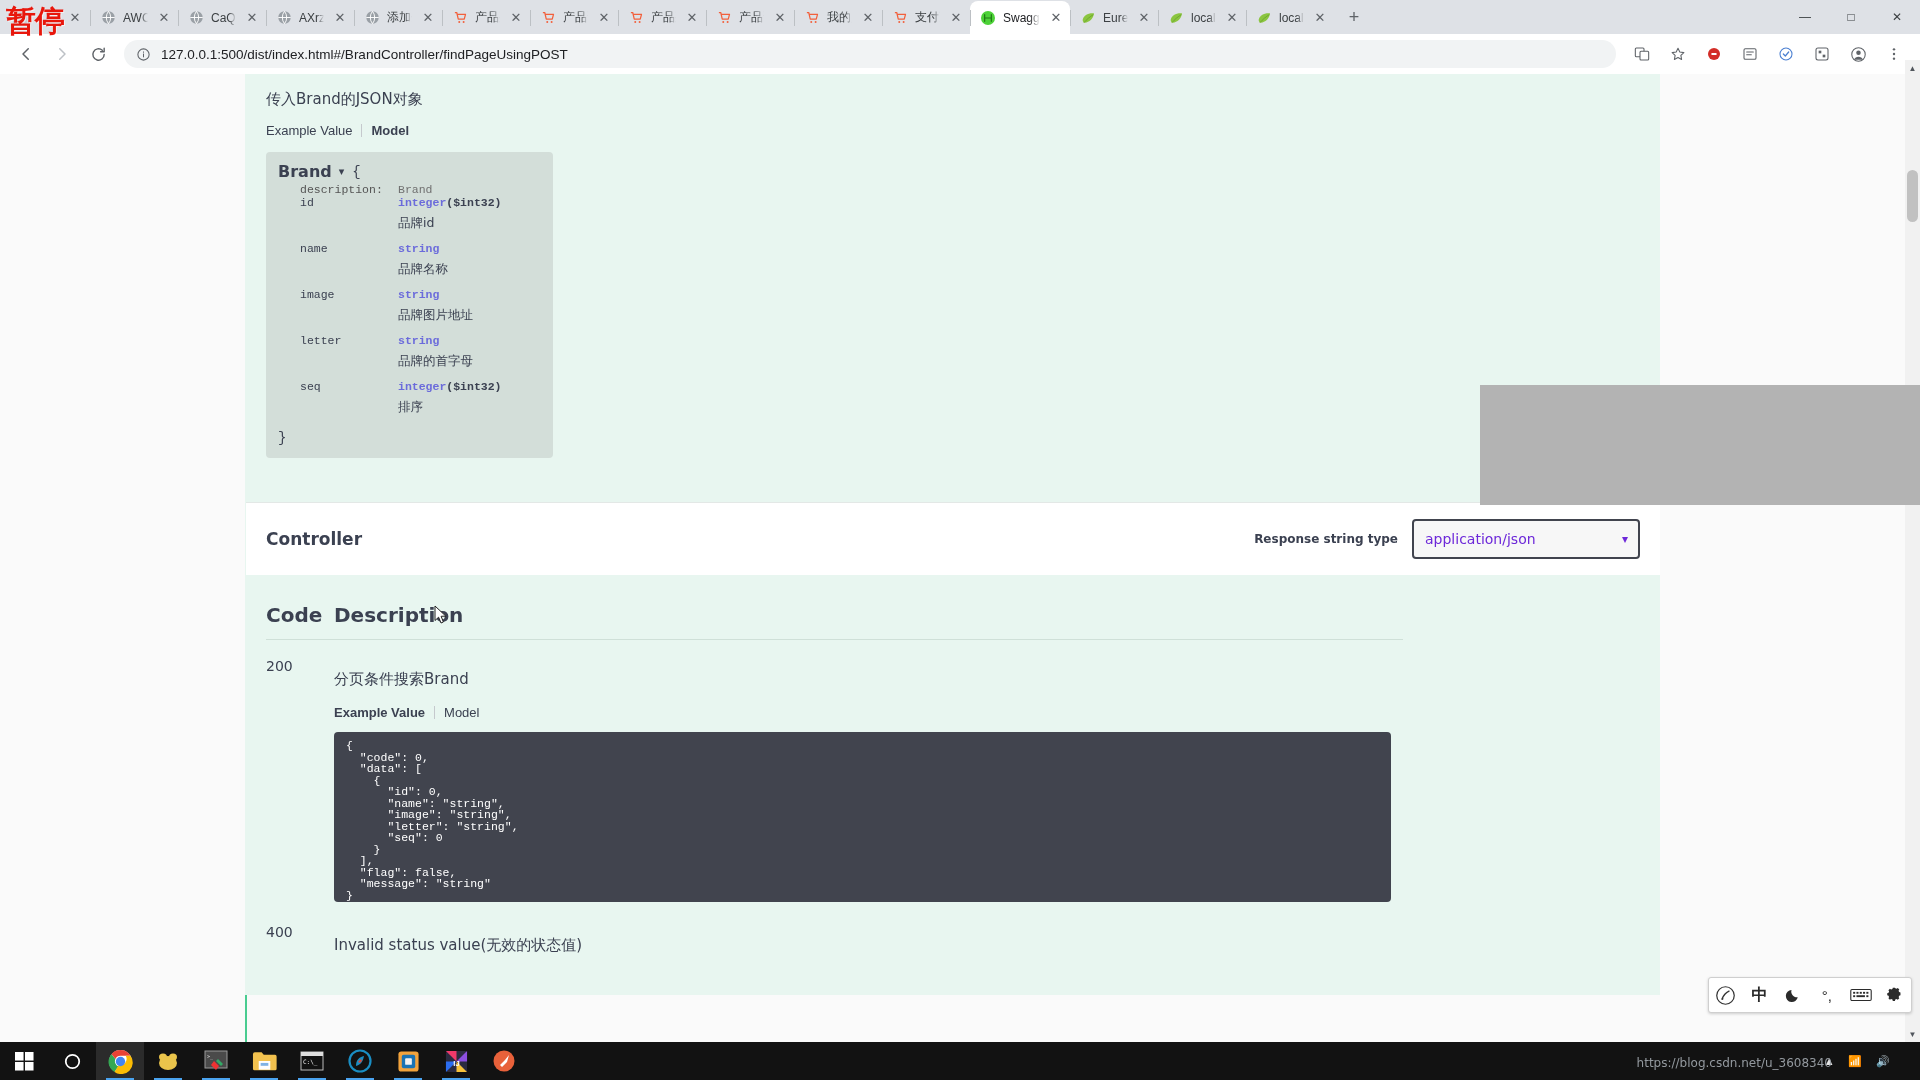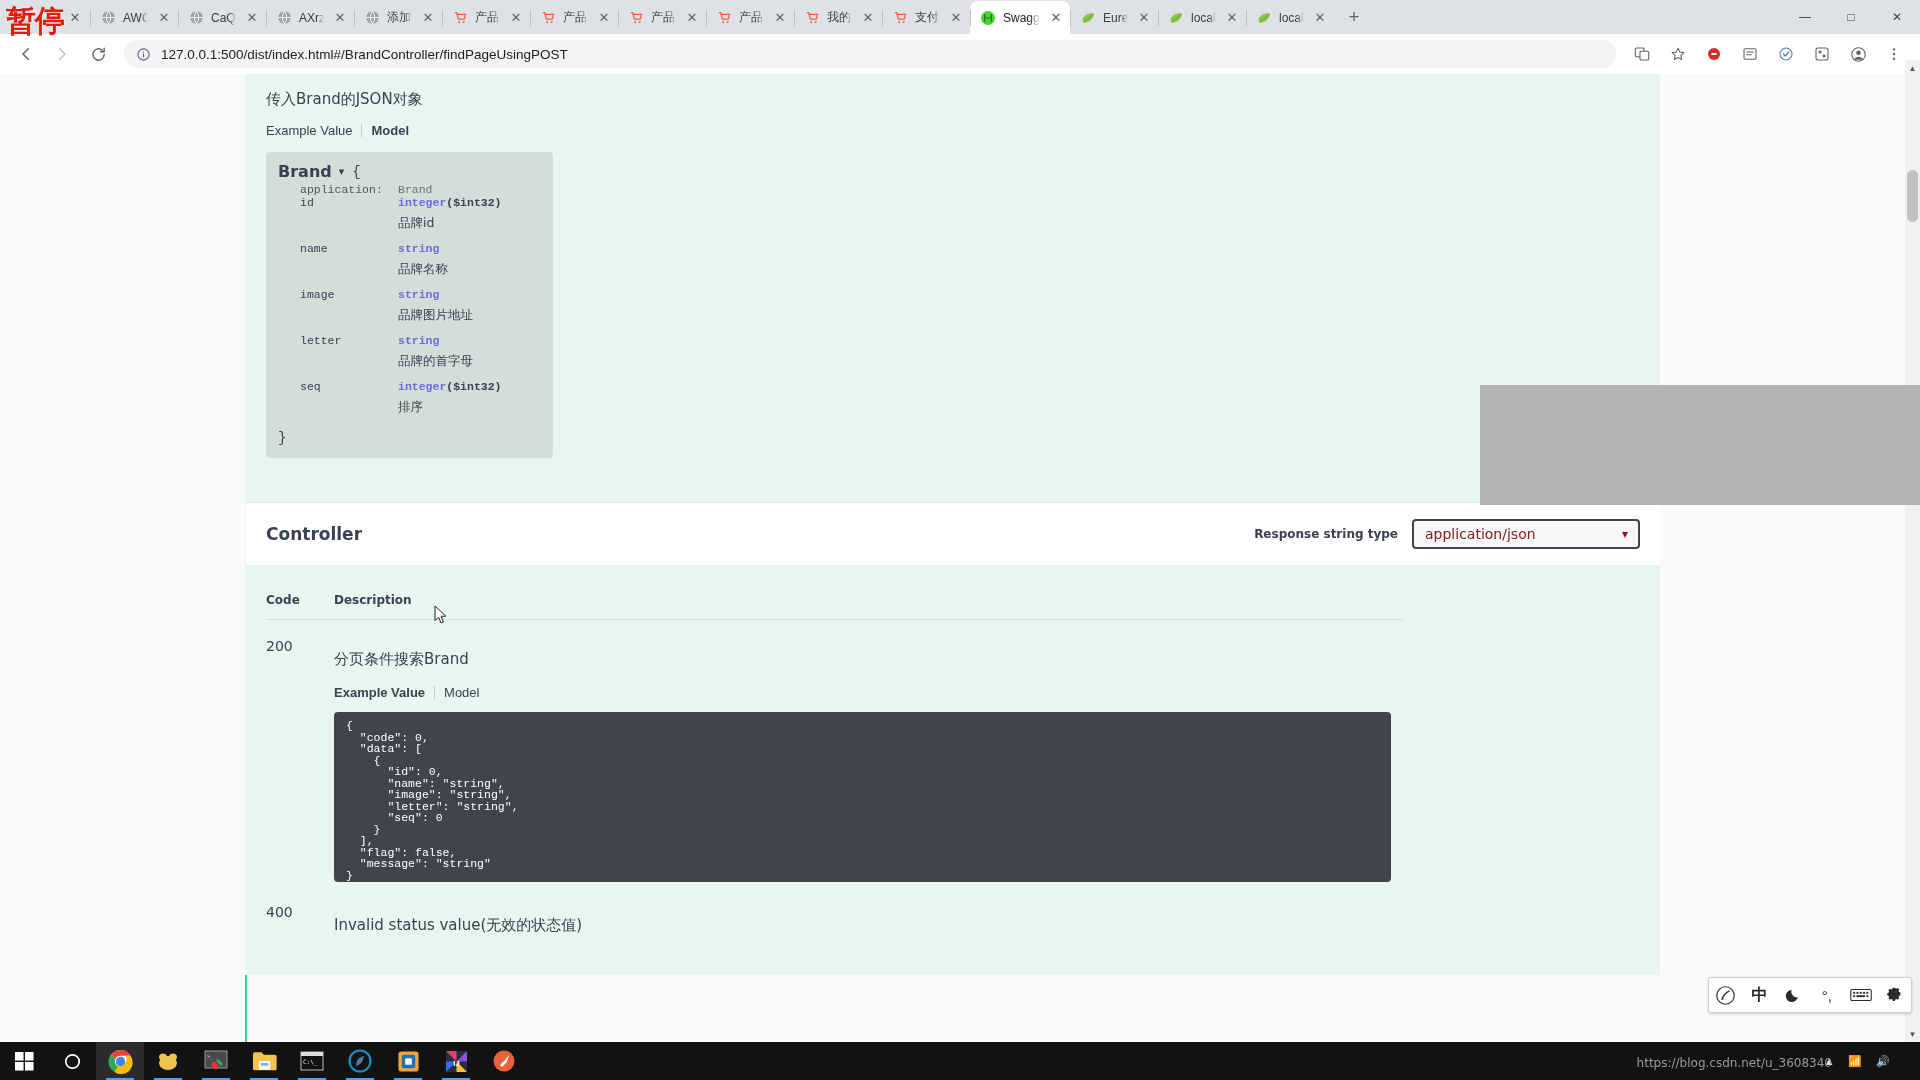--- a/index.html
+++ b/index.html
@@ -92,28 +92,28 @@
   .model-close { margin-top:4px; font-family:"Liberation Mono", monospace; font-size:14px; color:#3b4151; }
 
   .section-head {
     background:#ffffff; border-top:1px solid #e3e8e6; padding:16px 20px;
     display:flex; align-items:center; justify-content:space-between;
   }
   .section-title { font-size:17px; font-weight:bold; color:#3b4151; font-family:"DejaVu Sans", sans-serif; }
   .rct-wrap { display:flex; align-items:center; }
   .rct-label { font-size:12px; font-weight:bold; color:#3b4151; margin-right:14px; font-family:"DejaVu Sans", sans-serif; }
   .rct-select {
-    width:228px; height:30px; border:2px solid #41444e; border-radius:4px; background:#f7f7f7;
+    width:228px; height:40px; border:2px solid #41444e; border-radius:4px; background:#f7f7f7;
     display:flex; align-items:center; justify-content:space-between; padding:0 10px 0 11px;
-    font-size:14px; color:#7f1d1d; font-family:"DejaVu Sans", sans-serif;
+    font-size:14px; color:#6d28d9; font-family:"DejaVu Sans", sans-serif;
   }
   .rct-select .chev { font-size:12px; }
 
   .resp-body { background:#e8f6f0; padding:14px 20px 0 20px; }
-  .resp-table-head { display:flex; padding:14px 0 12px 0; font-weight:bold; font-size:12px; color:#3b4151; font-family:"DejaVu Sans", sans-serif; }
+  .resp-table-head { display:flex; padding:14px 0 12px 0; font-weight:bold; font-size:20px; color:#3b4151; font-family:"DejaVu Sans", sans-serif; }
   .resp-table-head .ccode { width:68px; flex:0 0 68px; }
   .hr { height:1px; background:#cfe0d8; width:1137px; }
   .resp-row { display:flex; padding-top:18px; }
   .resp-code { width:68px; flex:0 0 68px; font-size:14px; color:#3b4151; font-family:"DejaVu Sans", sans-serif; }
   .resp-main { flex:1; }
   .resp-desc { font-size:15px; color:#3b4151; font-family:"DejaVu Sans", sans-serif; padding-top:12px; }
   .code-panel {
     margin-top:12px; background:#41444e; border-radius:4px; padding:8px 12px;
     width:1057px; height:170px; color:#ffffff; font-family:"Liberation Mono", monospace;
     font-size:11.5px; line-height:11.5px; white-space:pre; overflow:hidden;
@@ -448,21 +448,21 @@
             </div>
 
             <div class="model-box">
               <div class="model-title">
                 <span>Brand</span>
                 <span class="chev">▾</span>
                 <span class="brace">{</span>
               </div>
               <div class="model-table">
                 <div class="mt-head">
-                  <div class="c1">application:</div>
+                  <div class="c1">description:</div>
                   <div class="c2">Brand</div>
                 </div>
                 <div id="model-fields-host">
                     <div>
                       <div class="mt-row">
                         <div class="c1">id</div>
                         <div class="c2"><span class="tname">integer</span><span class="paren">($int32)</span></div>
                       </div>
                       <div class="mt-sub">品牌id</div>
                     </div>

